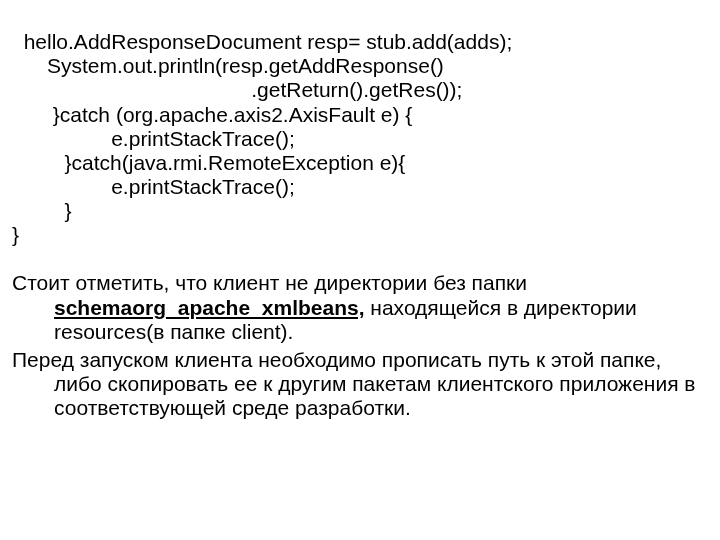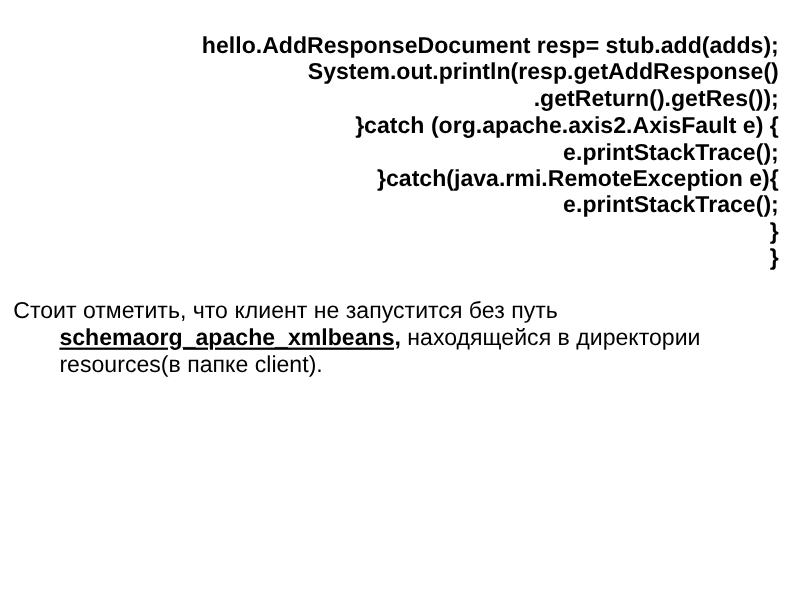--- a/index.html
+++ b/index.html
@@ -10,24 +10,23 @@
     background: #ffffff;
     font-family: Arial, Helvetica, sans-serif;
     font-size: 21px;
     color: #000000;
     line-height: 1.15;
   }
   .slide {
     padding: 6px 12px 6px 12px;
   }
   .code-block {
-    font-weight: bold;
+    font-weight: normal;
     white-space: pre;
     margin-bottom: 24px;
-    text-align: right;
   }
   .para {
     margin: 4px 0 4px 0;
   }
   .indent {
     padding-left: 42px;
     text-indent: -42px;
   }
   .bold-inline {
     font-weight: bold;
@@ -45,17 +44,18 @@
 <span>                                         .getReturn().getRes());</span>
 <span>       }catch (org.apache.axis2.AxisFault e) {</span>
 <span>                 e.printStackTrace();</span>
 <span>         }catch(java.rmi.RemoteException e){</span>
 <span>                 e.printStackTrace();</span>
 <span>         }</span>
 <span>}</span></div>
 
 
   <div class="para indent">
-    <span>Стоит отметить, что клиент не запустится без путь </span><span class="bold-inline">schemaorg_apache_xmlbeans,</span><span> находящейся в директории resources(в папке client).</span>
+    <span>Стоит отметить, что клиент не директории без папки </span><span class="bold-inline">schemaorg_apache_xmlbeans,</span><span> находящейся в директории resources(в папке client).</span>
   </div>
 
+  <div class="para indent">Перед запуском клиента необходимо прописать путь к этой папке, либо скопировать ее к другим пакетам клиентского приложения в соответствующей среде разработки.</div>
 
 </div>
 
 </body></html>

